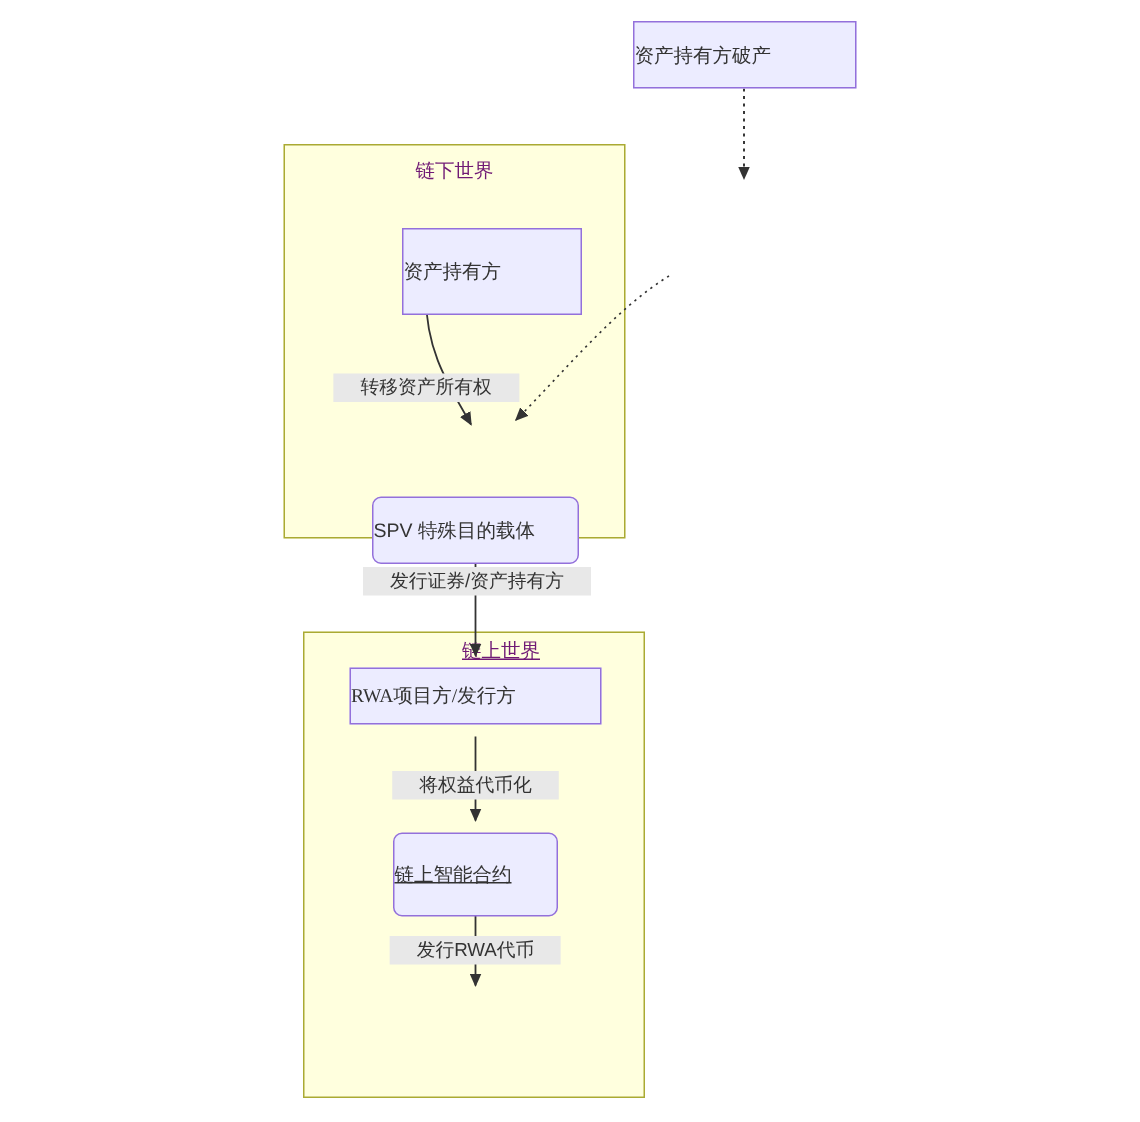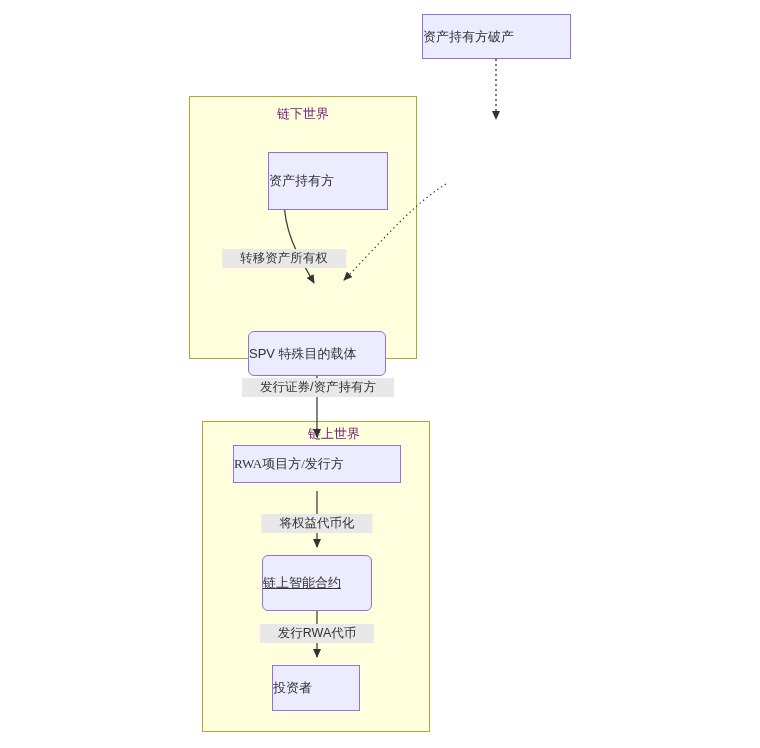--- a/index.html
+++ b/index.html
@@ -94,21 +94,21 @@
 </style>
 </head>
 <body>
 
 <div id="canvas">
 
   <div class="cluster" style="left:189px; top:96px; width:228px; height:263px;"></div>
   <div class="cluster-title" style="left:189px; top:105px; width:228px;">链下世界</div>
 
   <div class="cluster" style="left:202px; top:421px; width:228px; height:311px;"></div>
-  <div class="cluster-title" style="left:202px; top:425px; width:264px;">链上世界</div>
+  <div class="cluster-title" style="left:202px; top:425px; width:264px;text-decoration:underline;">链上世界</div>
 
   <svg id="wires" viewBox="0 0 760 748">
     <defs>
       <marker id="arrowSolid" markerWidth="10" markerHeight="8" refX="8" refY="4" orient="auto" markerUnits="userSpaceOnUse">
         <path d="M0,0 L9,4 L0,8 z" fill="#333333"></path>
       </marker>
       <marker id="arrowDot" markerWidth="10" markerHeight="8" refX="8" refY="4" orient="auto" markerUnits="userSpaceOnUse">
         <path d="M0,0 L9,4 L0,8 z" fill="#333333"></path>
       </marker>
     </defs>
@@ -140,23 +140,20 @@
   </div>
 
   <div class="node" style="left:233px; top:445px; width:168px; height:38px;font-family:Liberation Serif, serif;">
     <span>RWA项目方/发行方</span>
   </div>
 
   <div class="node round" style="left:262px; top:555px; width:110px; height:56px;text-decoration:underline;">
     <span>链上智能合约</span>
   </div>
 
-  <div class="node" style="left:272px; top:665px; width:88px; height:46px;">
-    <span>投资者</span>
-  </div>
 
   <div class="edge-label" style="left:284px; top:249px;">转移资产所有权</div>
 
   <div class="edge-label" style="left:318px; top:378px;">发行证券/资产持有方</div>
 
   <div class="edge-label" style="left:317px; top:514px;">将权益代币化</div>
 
   <div class="edge-label" style="left:317px; top:624px;">发行RWA代币</div>
 
 </div>

